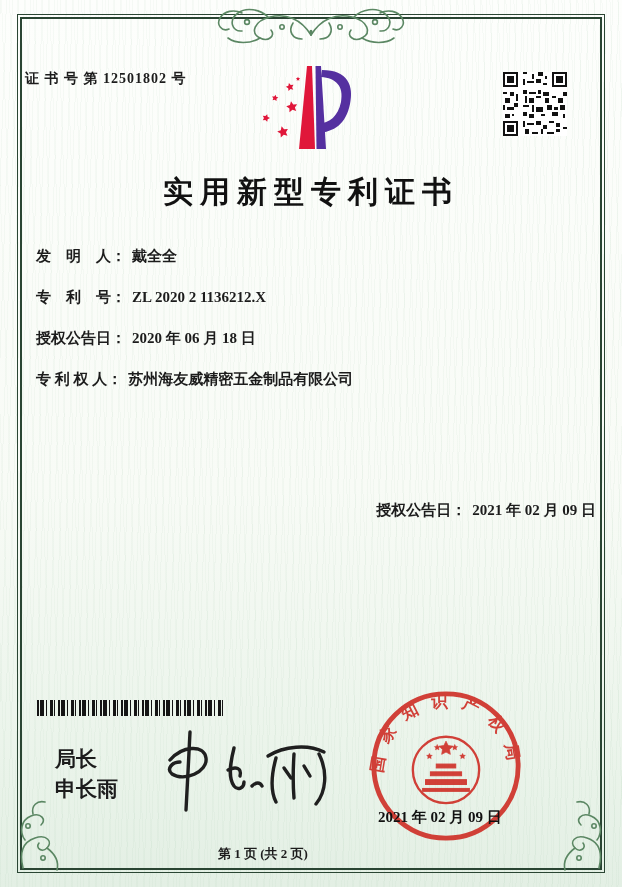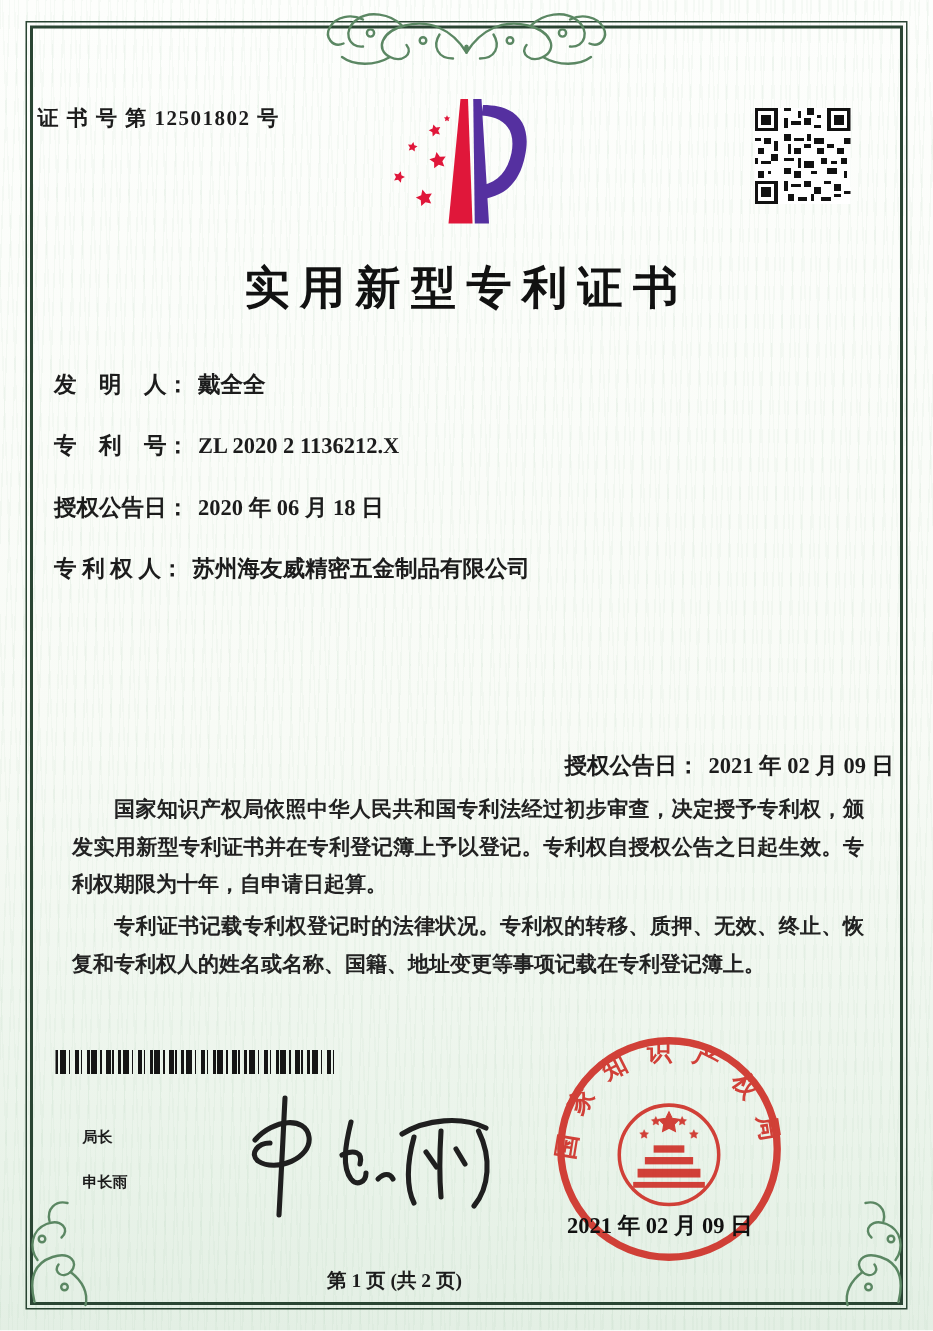--- a/index.html
+++ b/index.html
@@ -32,21 +32,21 @@
   .grant-row { position:absolute; left:36px; top:501px; width:560px; font-size:15px; font-weight:700; white-space:nowrap;text-align:right; }
   .grant-right { position:absolute; left:251px; top:0; }
   .body-text { position:absolute; left:48px; top:528px; width:528px;
     font-size:14px; font-weight:600; line-height:25px; text-align:justify; color:#222; }
   .body-text p { text-indent:2em; margin-bottom:3px; }
   .barcode { position:absolute; left:37px; top:700px; width:186px; height:16px;
     background:repeating-linear-gradient(90deg,
       #151515 0 2px, transparent 2px 3px, #151515 3px 7px, transparent 7px 9px,
       #151515 9px 10px, transparent 10px 13px, #151515 13px 16px, transparent 16px 17px,
       #151515 17px 18px, transparent 18px 21px); }
-  .signer { position:absolute; left:55px; top:744px; font-size:10px; font-weight:700; line-height:30px; }
+  .signer { position:absolute; left:55px; top:744px; font-size:21px; font-weight:700; line-height:30px; }
   .signature { position:absolute; left:156px; top:726px; width:180px; height:92px; }
   .seal { position:absolute; left:368px; top:688px; width:156px; height:156px; opacity:.92; }
   .seal-date { position:absolute; left:378px; top:808px; font-size:15px; font-weight:700; color:#111; }
   .footer { position:absolute; left:0; top:845px; width:526px; text-align:center; font-size:13px; font-weight:600; }
   .orn-top { position:absolute; left:198px; top:5px; width:226px; height:44px; }
   .orn-bl { position:absolute; left:13px; top:798px; width:52px; height:74px; }
   .orn-br { position:absolute; right:13px; top:798px; width:52px; height:74px; transform:scaleX(-1); }
   svg { display:block; width:100%; height:100%; }
 </style>
 </head>
@@ -211,24 +211,20 @@
     </div>
     <div class="frow">
       <span class="flabel">专 利 权 人：</span><span class="fvalue">苏州海友威精密五金制品有限公司</span>
     </div>
   </div>
 
   <div class="grant-row">
     <span>授权公告日：</span><span class="fvalue">2021 年 02 月 09 日</span>
   </div>
 
-  <div class="body-text">
-    <p>国家知识产权局依照中华人民共和国专利法经过初步审查，决定授予专利权，颁发实用新型专利证书并在专利登记簿上予以登记。专利权自授权公告之日起生效。专利权期限为十年，自申请日起算。</p>
-    <p>专利证书记载专利权登记时的法律状况。专利权的转移、质押、无效、终止、恢复和专利权人的姓名或名称、国籍、地址变更等事项记载在专利登记簿上。</p>
-  </div>
 
   <div class="barcode"></div>
 
   <div class="signer">
     <div>局长</div>
     <div>申长雨</div>
   </div>
 
   <div class="signature">
     <svg viewBox="0 0 180 92">

